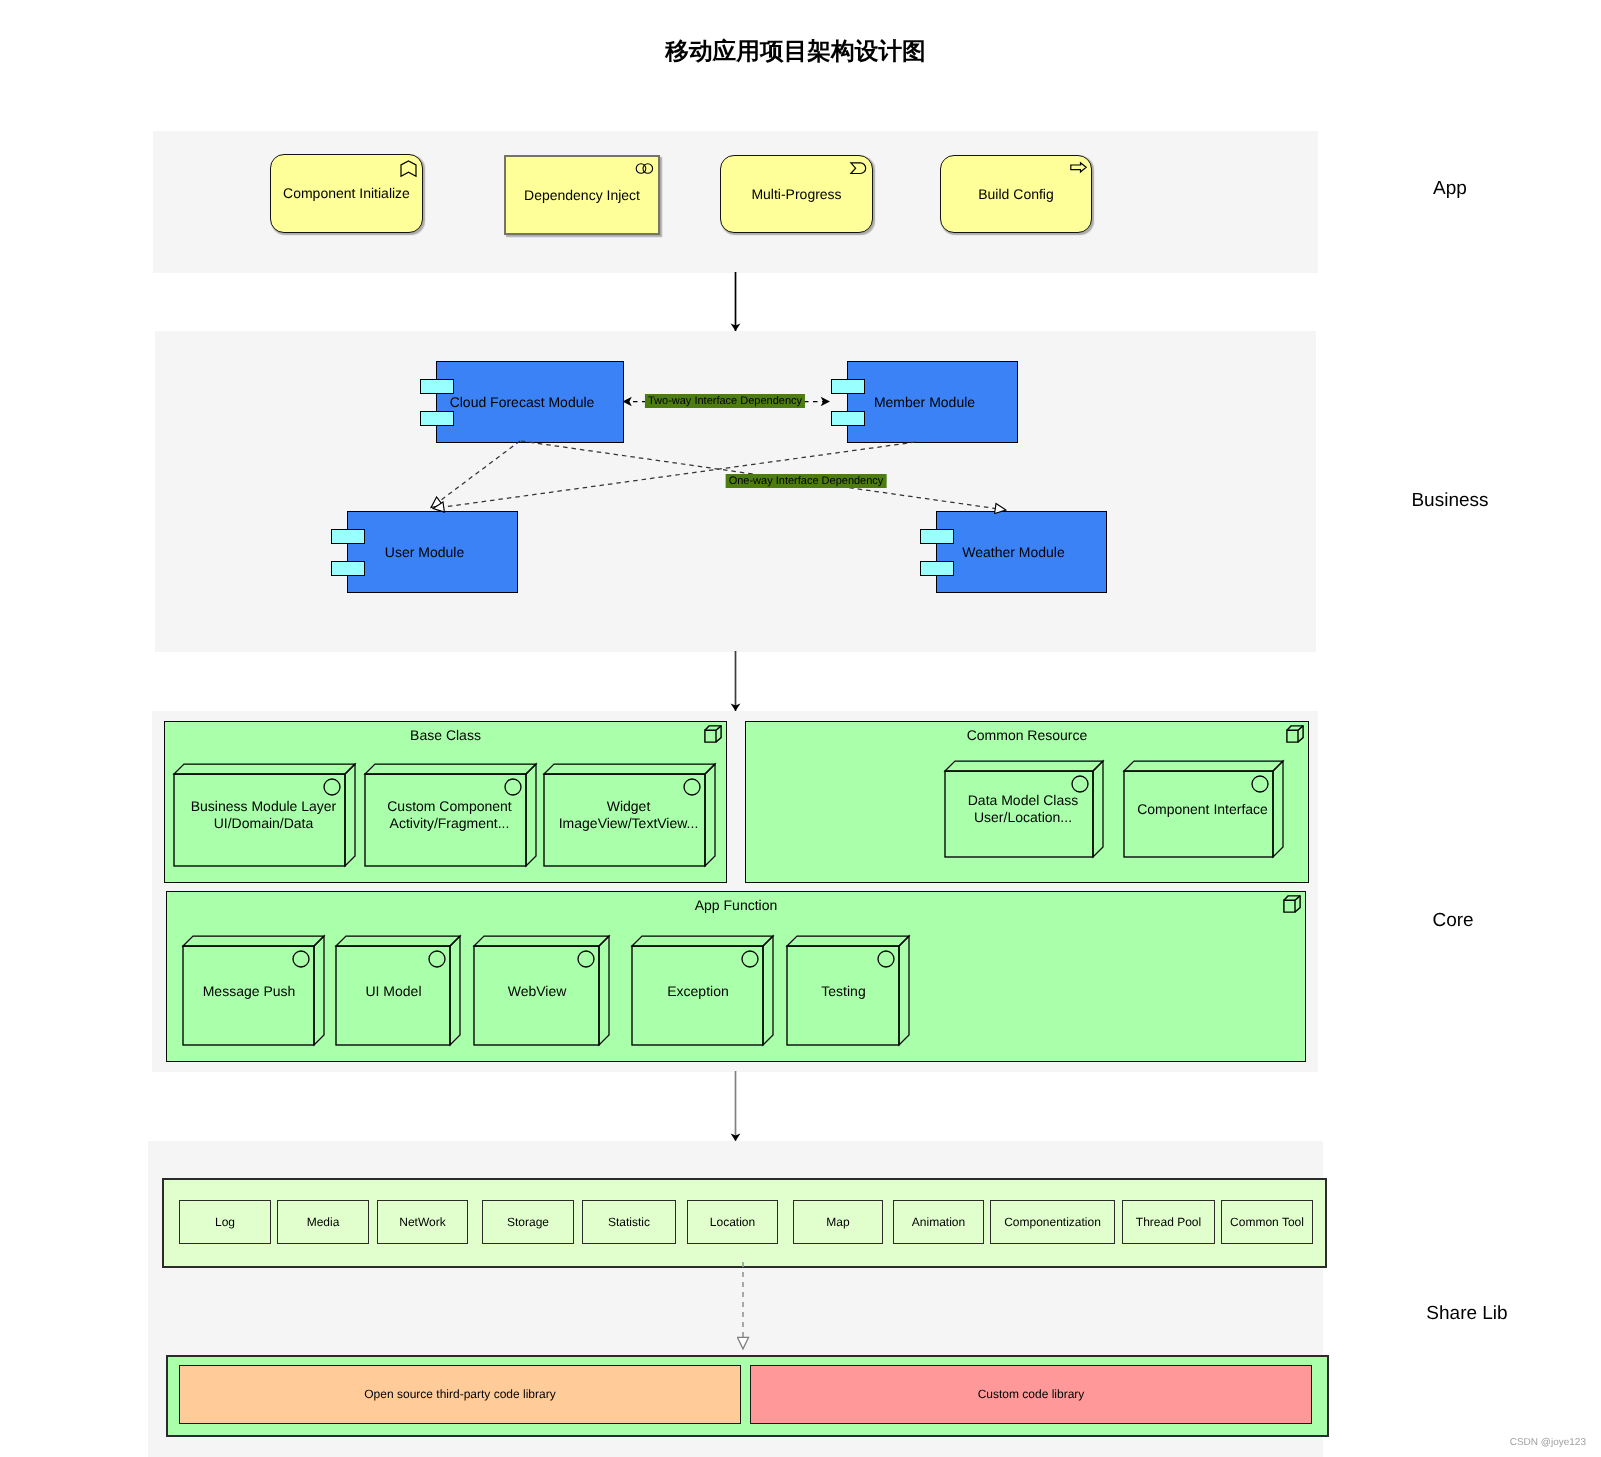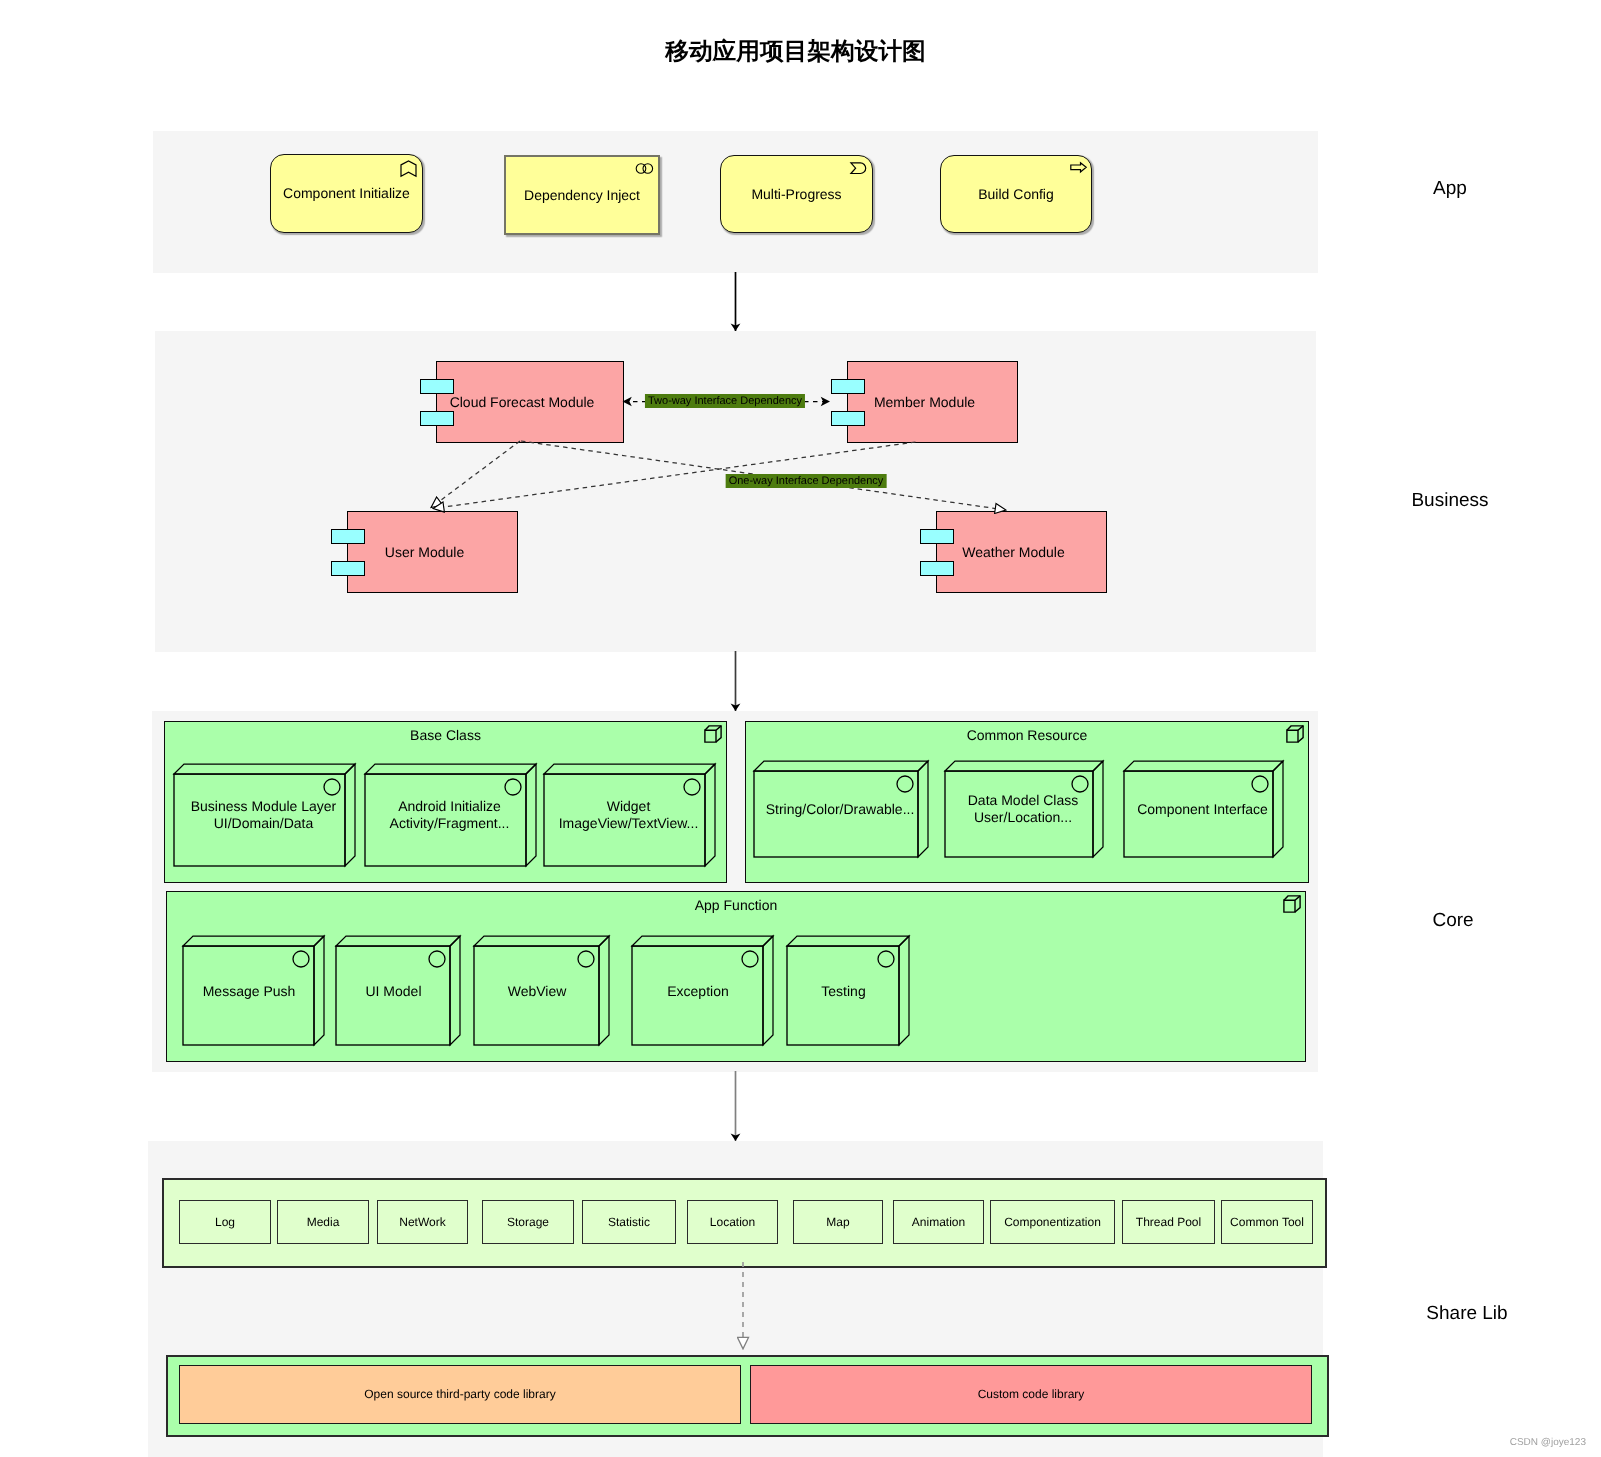--- a/index.html
+++ b/index.html
@@ -13,21 +13,21 @@
 .band{position:absolute;background:#f5f5f5;}
 .layer-label{position:absolute;font-size:19px;line-height:16px;white-space:nowrap;
              transform:translate(-50%,-50%);}
 .appbox{position:absolute;background:#ffff99;border:2px solid #757566;
         box-shadow:1.5px 1.5px 1.2px rgba(0,0,0,.30);}
 .appbox.rounded{border-radius:14px;border:1.4px solid #141414;}
 .appbox .lbl{position:absolute;left:0;right:0;top:0;bottom:0;display:flex;
              align-items:center;justify-content:center;
              text-align:center;font-size:14px;line-height:17px;}
 .appbox .ico{position:absolute;right:9px;top:8px;}
-.comp{position:absolute;background:#fca5a5;border:1.6px solid #000;}
+.comp{position:absolute;background:#3b82f6;border:1.6px solid #000;}
 .comp .lbl{position:absolute;left:-16px;right:0;top:0;bottom:0;display:flex;
            align-items:center;justify-content:center;
            text-align:center;font-size:14px;line-height:17px;}
 .comptab{position:absolute;background:#99ffff;border:1.6px solid #000;
          width:32px;height:13px;}
 .elabel{position:absolute;font-size:11px;line-height:14px;white-space:nowrap;
         background:#4d7c0f;padding:0 3px;transform:translate(-50%,-50%);}
 .grp{position:absolute;background:#aaffaa;border:1.5px solid #0d0d0d;}
 .grp .gtitle{position:absolute;left:0;right:0;top:5px;text-align:center;
              font-size:14px;line-height:17px;}
@@ -129,21 +129,21 @@
 </div>
 <div class="node3d" style="left:363px;top:731.0px;width:176.0px;height:107.0px;">
   <svg width="176.0" height="107.0" viewBox="0 0 176.0 107.0">
     <path d="M2 12.0 L12.0 2.0 L173.0 2.0 L173.0 94.0 L163 104.0 L2 104.0 Z" fill="#aaffaa" stroke="none"></path>
     <path d="M2 12.0 L12.0 2.0 L173.0 2.0 L163 12.0 Z" fill="none" stroke="#000" stroke-width="1.25" stroke-linejoin="miter"></path>
     <path d="M163 12.0 L173.0 2.0 L173.0 94.0 L163 104.0 Z" fill="none" stroke="#000" stroke-width="1.25" stroke-linejoin="miter"></path>
     <rect x="2" y="12.0" width="161" height="92" fill="none" stroke="#000" stroke-width="1.35"></rect>
     <circle cx="150" cy="25.0" r="8" fill="none" stroke="#000" stroke-width="1.3"></circle>
   </svg>
   <span class="ntxt" style="left:6.0px;width:161px;top:53.0px;">
-<span>Android Initialize</span>
+<span>Custom Component</span>
 <br><span>Activity/Fragment...</span>
   </span>
 </div>
 <div class="node3d" style="left:542px;top:731.0px;width:176.0px;height:107.0px;">
   <svg width="176.0" height="107.0" viewBox="0 0 176.0 107.0">
     <path d="M2 12.0 L12.0 2.0 L173.0 2.0 L173.0 94.0 L163 104.0 L2 104.0 Z" fill="#aaffaa" stroke="none"></path>
     <path d="M2 12.0 L12.0 2.0 L173.0 2.0 L163 12.0 Z" fill="none" stroke="#000" stroke-width="1.25" stroke-linejoin="miter"></path>
     <path d="M163 12.0 L173.0 2.0 L173.0 94.0 L163 104.0 Z" fill="none" stroke="#000" stroke-width="1.25" stroke-linejoin="miter"></path>
     <rect x="2" y="12.0" width="161" height="92" fill="none" stroke="#000" stroke-width="1.35"></rect>
     <circle cx="150" cy="25.0" r="8" fill="none" stroke="#000" stroke-width="1.3"></circle>
@@ -153,32 +153,20 @@
 <br><span>ImageView/TextView...</span>
   </span>
 </div>
 <div class="grp" style="left:745px;top:690px;width:562px;height:160px;">
   <span class="gtitle">Common Resource</span>
   <span class="gicon"><svg width="18" height="18" viewBox="0 0 18 18">
           <path d="M0.9 5.3 L0.9 17.1 L12.0 17.1 L12.0 5.3 Z" fill="none" stroke="#000" stroke-width="1.4"></path>
           <path d="M0.9 5.3 L5.0 0.9 L17.1 0.9 L17.1 12.6 L12.0 17.1" fill="none" stroke="#000" stroke-width="1.4" stroke-linejoin="miter"></path>
           <path d="M12.0 5.3 L17.1 0.9" fill="none" stroke="#000" stroke-width="1.4"></path>
         </svg></span>
-</div>
-<div class="node3d" style="left:752px;top:728.0px;width:179.0px;height:101.0px;">
-  <svg width="179.0" height="101.0" viewBox="0 0 179.0 101.0">
-    <path d="M2 12.0 L12.0 2.0 L176.0 2.0 L176.0 88.0 L166 98.0 L2 98.0 Z" fill="#aaffaa" stroke="none"></path>
-    <path d="M2 12.0 L12.0 2.0 L176.0 2.0 L166 12.0 Z" fill="none" stroke="#000" stroke-width="1.25" stroke-linejoin="miter"></path>
-    <path d="M166 12.0 L176.0 2.0 L176.0 88.0 L166 98.0 Z" fill="none" stroke="#000" stroke-width="1.25" stroke-linejoin="miter"></path>
-    <rect x="2" y="12.0" width="164" height="86" fill="none" stroke="#000" stroke-width="1.35"></rect>
-    <circle cx="153" cy="25.0" r="8" fill="none" stroke="#000" stroke-width="1.3"></circle>
-  </svg>
-  <span class="ntxt" style="left:6.0px;width:164px;top:50.0px;">
-<span>String/Color/Drawable...</span>
-  </span>
 </div>
 <div class="node3d" style="left:943px;top:728.0px;width:163.0px;height:101.0px;">
   <svg width="163.0" height="101.0" viewBox="0 0 163.0 101.0">
     <path d="M2 12.0 L12.0 2.0 L160.0 2.0 L160.0 88.0 L150 98.0 L2 98.0 Z" fill="#aaffaa" stroke="none"></path>
     <path d="M2 12.0 L12.0 2.0 L160.0 2.0 L150 12.0 Z" fill="none" stroke="#000" stroke-width="1.25" stroke-linejoin="miter"></path>
     <path d="M150 12.0 L160.0 2.0 L160.0 88.0 L150 98.0 Z" fill="none" stroke="#000" stroke-width="1.25" stroke-linejoin="miter"></path>
     <rect x="2" y="12.0" width="148" height="86" fill="none" stroke="#000" stroke-width="1.35"></rect>
     <circle cx="137" cy="25.0" r="8" fill="none" stroke="#000" stroke-width="1.3"></circle>
   </svg>
   <span class="ntxt" style="left:6.0px;width:148px;top:50.0px;">

